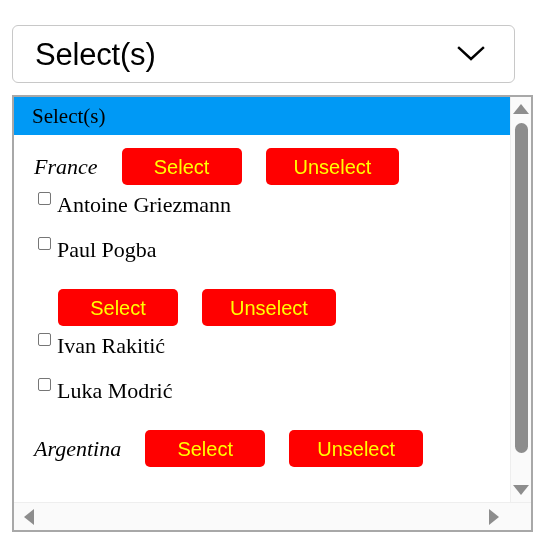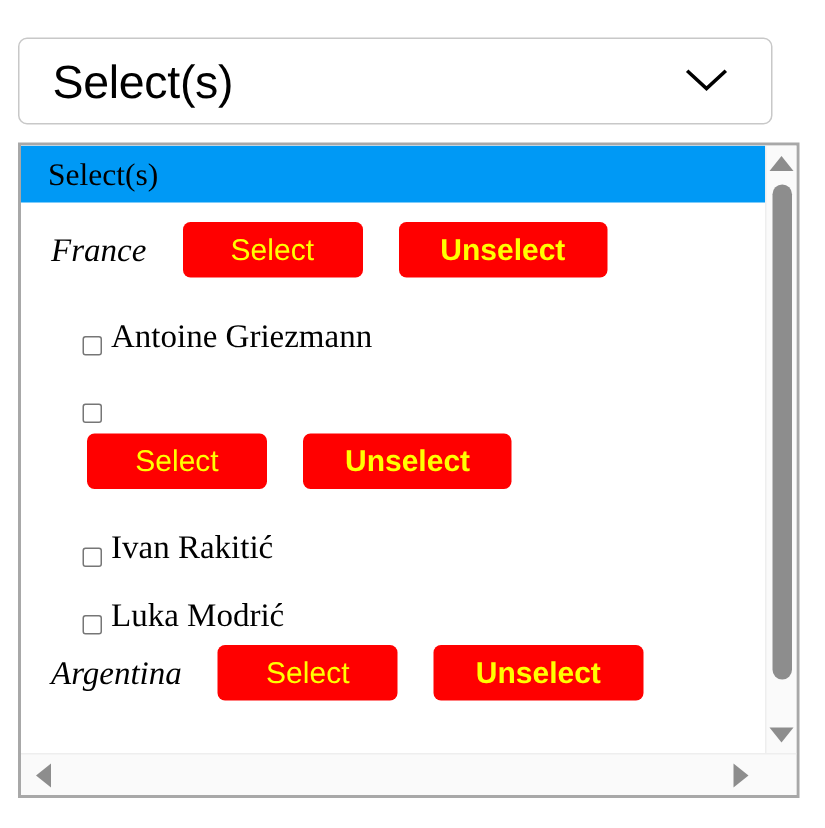--- a/index.html
+++ b/index.html
@@ -106,27 +106,27 @@
     background: #ff0000;
     border: none;
     border-radius: 5px;
     height: 37px;
     min-width: 120px;
     padding: 0 28px;
     margin-left: 24px;
     cursor: pointer;
     line-height: 1;
   }
-  .group-btn.unselect { min-width: 120px; font-weight: bold; }
+  .group-btn.unselect { min-width: 120px; }
 
   .option-row {
     display: flex;
-    align-items: flex-end;
+    align-items: flex-start;
     height: 45px;
-    padding-left: 41px;
+    padding-left: 24px;
     box-sizing: border-box;
   }
   .checkbox {
     width: 13px;
     height: 13px;
     box-sizing: border-box;
     border: 1px solid #767676;
     border-radius: 2px;
     background: #ffffff;
     flex: 0 0 auto;
@@ -242,20 +242,21 @@
         <span class="group-label">France</span>
         <button class="group-btn select">Select</button>
         <button class="group-btn unselect">Unselect</button>
       </div>
       <div class="option-row">
         <span class="checkbox"></span>
         <span class="option-label">Antoine Griezmann</span>
       </div>
       <div class="option-row">
         <span class="checkbox"></span>
+        <span class="option-label">Paul Pogba</span>
       </div>
 
       <div class="group-row">
         <button class="group-btn select">Select</button>
         <button class="group-btn unselect">Unselect</button>
       </div>
       <div class="option-row">
         <span class="checkbox"></span>
         <span class="option-label">Ivan Rakitić</span>
       </div>

